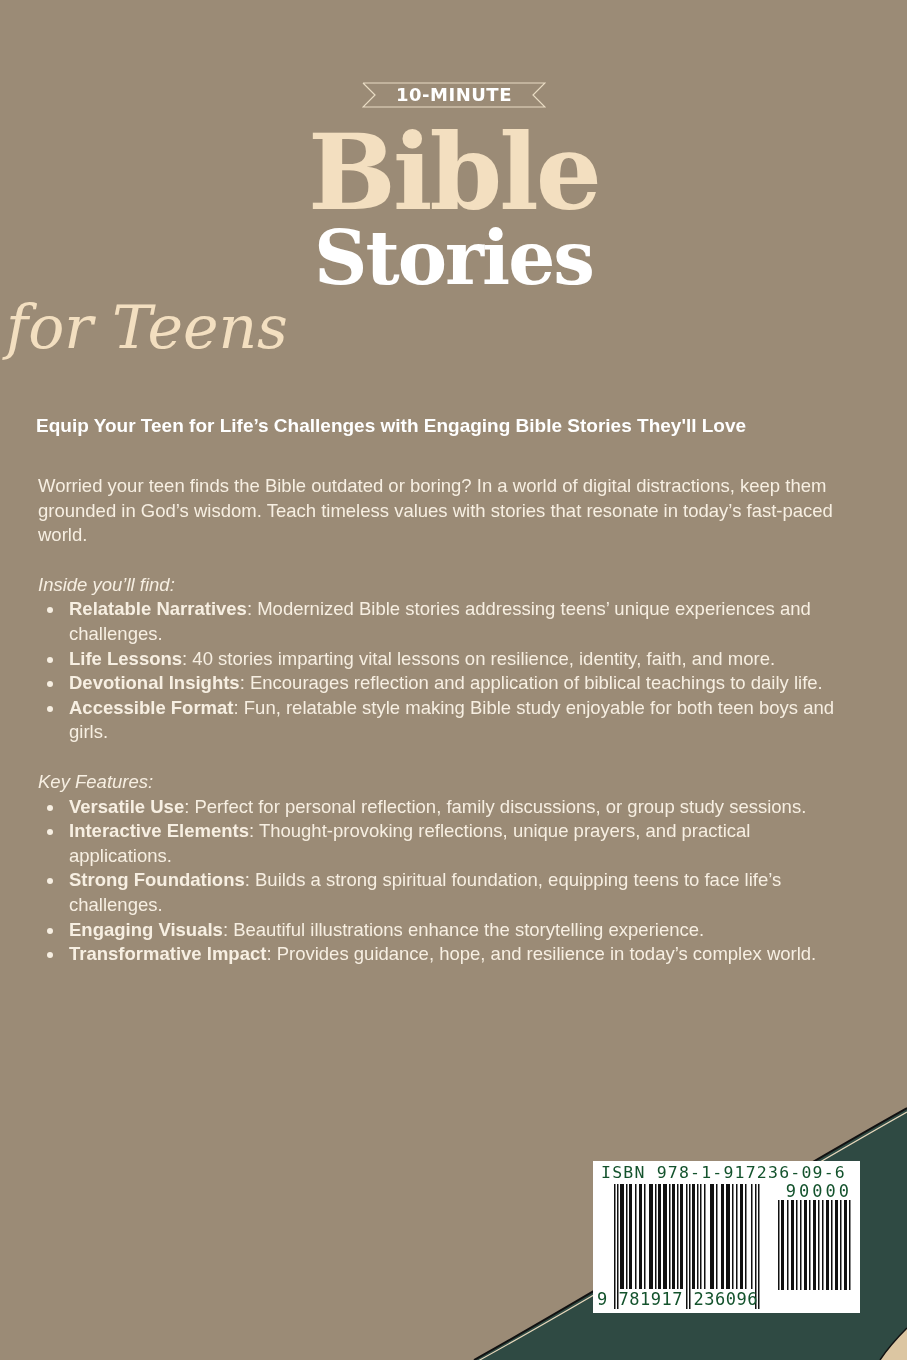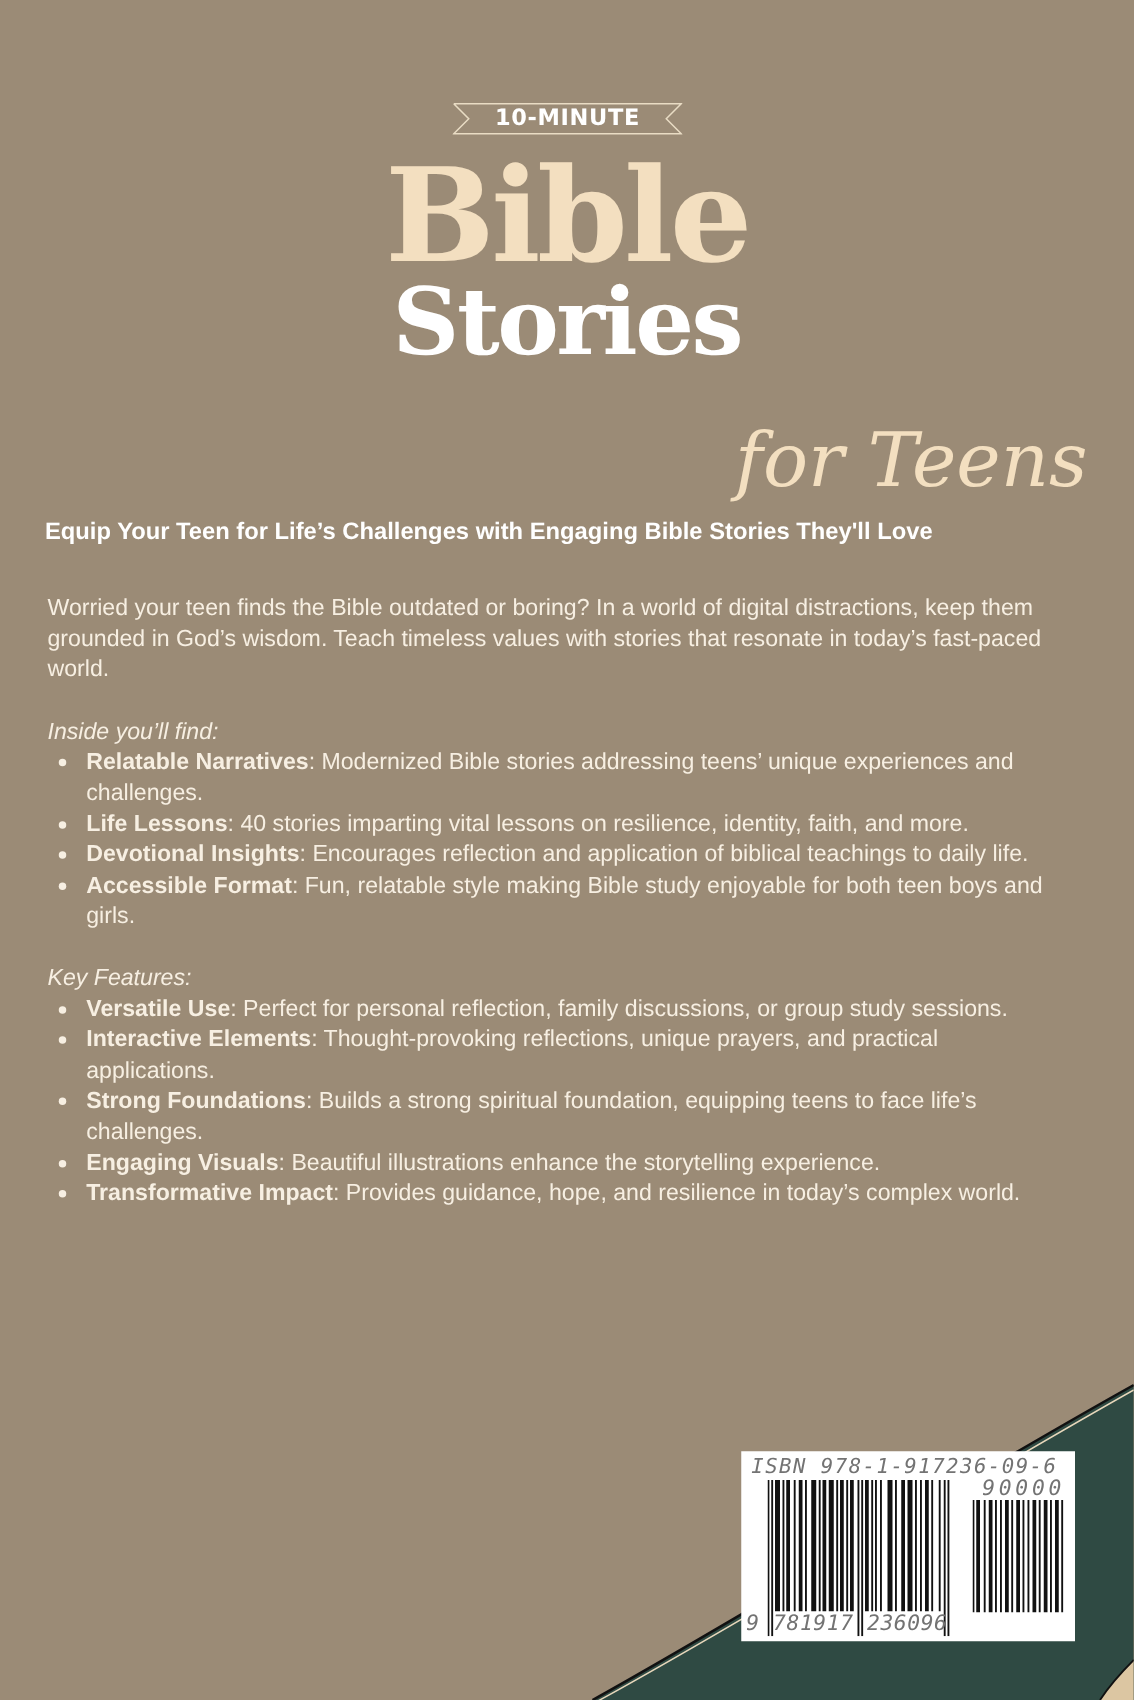--- a/index.html
+++ b/index.html
@@ -80,29 +80,28 @@
       font-size: 74px;
       line-height: 80px;
       letter-spacing: -2px;
       color: #ffffff;
     }
     .title-teens {
       position: absolute;
       left: 0;
       top: 292px;
       width: 870px;
-      text-align: right;
+      text-align: left;
       font-family: "DejaVu Serif", serif;
       font-style: italic;
       font-size: 60px;
       line-height: 70px;
       color: #f3dfc0;
       padding-left: 6px;
       box-sizing: border-box;
-      margin-top: 42px;
     }
     .content {
       position: absolute;
       left: 38px;
       top: 414px;
       width: 820px;
       z-index: 2;
       font-size: 18.5px;
       line-height: 24.6px;
     }
@@ -145,22 +144,21 @@
     }
     .barcode {
       position: absolute;
       left: 593px;
       top: 1161px;
       width: 267px;
       height: 152px;
       background: #ffffff;
       z-index: 3;
       font-family: "DejaVu Sans Mono", monospace;
-      color: #737373;
-      font-style: italic;
+      color: #14532d;
     }
     .isbn-text {
       position: absolute;
       left: 8px;
       top: 2px;
       font-size: 16.5px;
       letter-spacing: 1.2px;
       line-height: 20px;
     }
     .price-text {

